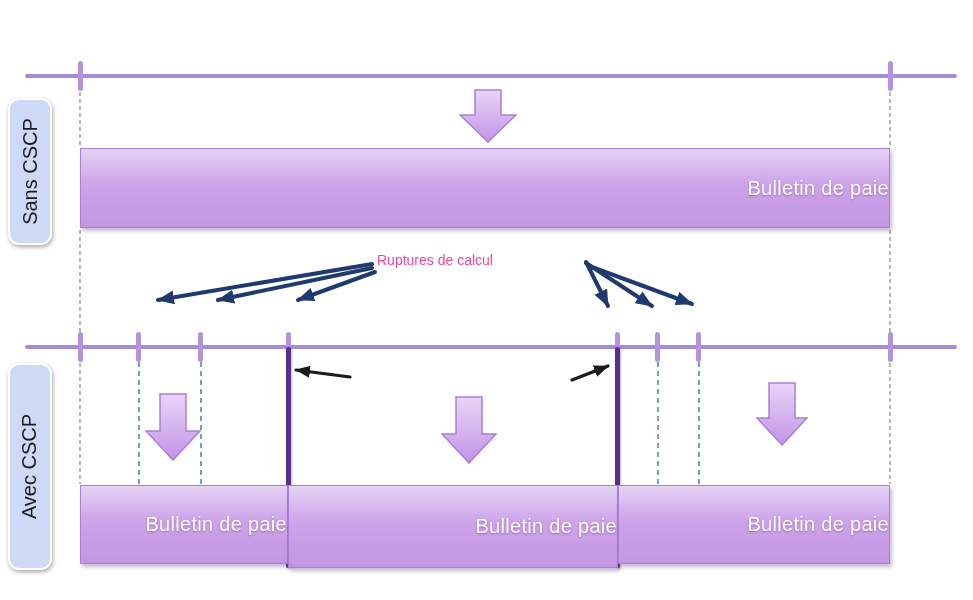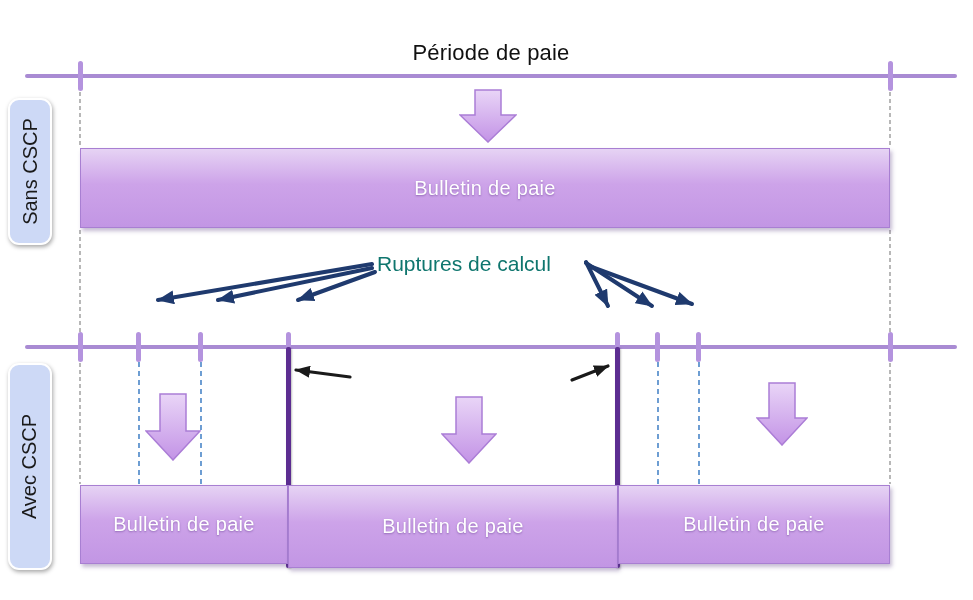--- a/index.html
+++ b/index.html
@@ -17,21 +17,21 @@
   .t2{left:25px;top:345px;width:932px;}
   .tick{position:absolute;width:5px;height:30px;background:#b493de;border-radius:3px;}
   .tick.r1{top:61px;}
   .tick.r2{top:332px;}
   .rupture-line{
     position:absolute;top:347px;width:5px;height:221px;
     background:#5c2d91;border-radius:2px;box-shadow:1px 1px 2px rgba(0,0,0,.25);
   }
   
   .bar{
-    position:absolute;display:flex;align-items:center;justify-content:center;
+    position:absolute;display:flex;align-items:center;justify-content:flex-end;
     background:linear-gradient(180deg,#e6d3f4 0%,#cda3e9 45%,#c296e4 100%);
     border:1px solid #a87fd2;box-sizing:border-box;
     box-shadow:2px 3px 4px rgba(90,60,130,.35);
   }
   .bar span{
     color:#ffffff;font-size:20px;letter-spacing:.3px;
     text-shadow:0 1px 2px rgba(100,60,140,.55);
   }
   .bar-sans{left:80px;top:148px;width:810px;height:80px;}
   .bar-avec1{left:80px;top:485px;width:208px;height:79px;}
@@ -42,21 +42,21 @@
     position:absolute;left:8px;width:44px;display:flex;align-items:center;justify-content:center;
     background:#cdd9f6;border:2px solid #ffffff;border-radius:11px;box-sizing:border-box;
     box-shadow:1px 2px 4px rgba(0,0,0,.35);
   }
   .vlabel span{
     transform:rotate(-90deg);white-space:nowrap;font-size:20px;color:#1a1a1a;
   }
   .vlabel-sans{top:98px;height:147px;}
   .vlabel-avec{top:363px;height:207px;}
   
-  .ann{position:absolute;font-size:21px;color:#0f766e;white-space:nowrap;}
+  .ann{position:absolute;font-size:14px;color:#ec4899;white-space:nowrap;}
   .ann-calcul{left:377px;top:252px;}
   .ann-bulletin{left:356px;top:365px;}
   svg.overlay,svg.underlay{position:absolute;left:0;top:0;pointer-events:none;}
   .down-arrow{position:absolute;}
 </style>
 </head>
 <body>
 
 <div id="canvas">
 
@@ -68,21 +68,20 @@
       <line x1="890" y1="230" x2="890" y2="484"></line>
     </g>
     <g stroke="#4a86c8" stroke-width="1.6" stroke-dasharray="5 4">
       <line x1="139" y1="362" x2="139" y2="484"></line>
       <line x1="201" y1="362" x2="201" y2="484"></line>
       <line x1="658" y1="362" x2="658" y2="484"></line>
       <line x1="699" y1="362" x2="699" y2="484"></line>
     </g>
   </svg>
 
-  <div class="title">Période de paie</div>
 
   <div class="timeline t1"></div>
   <div class="timeline t2"></div>
 
   <div class="tick r1" style="left:78px"></div>
   <div class="tick r1" style="left:888px"></div>
 
   <div class="tick r2" style="left:78px"></div>
   <div class="tick r2" style="left:136px"></div>
   <div class="tick r2" style="left:198px"></div>

